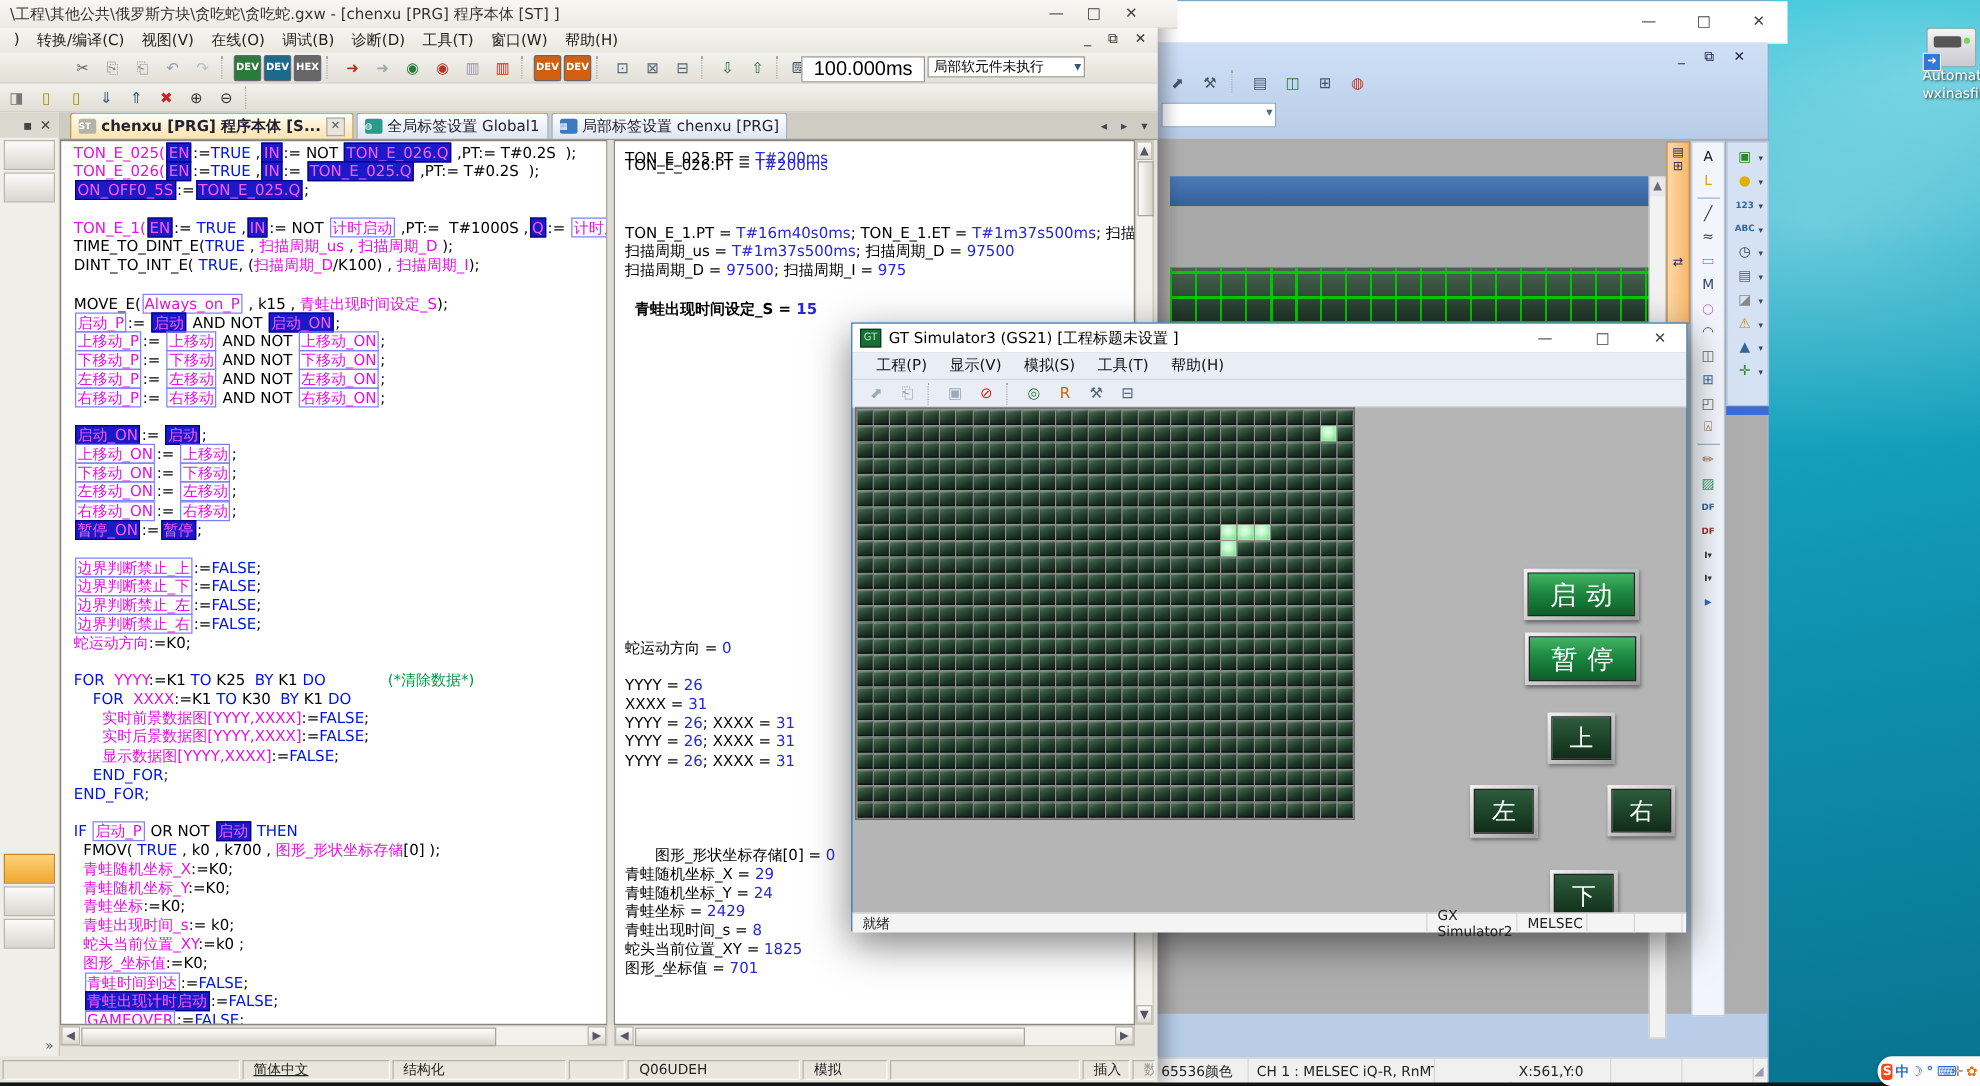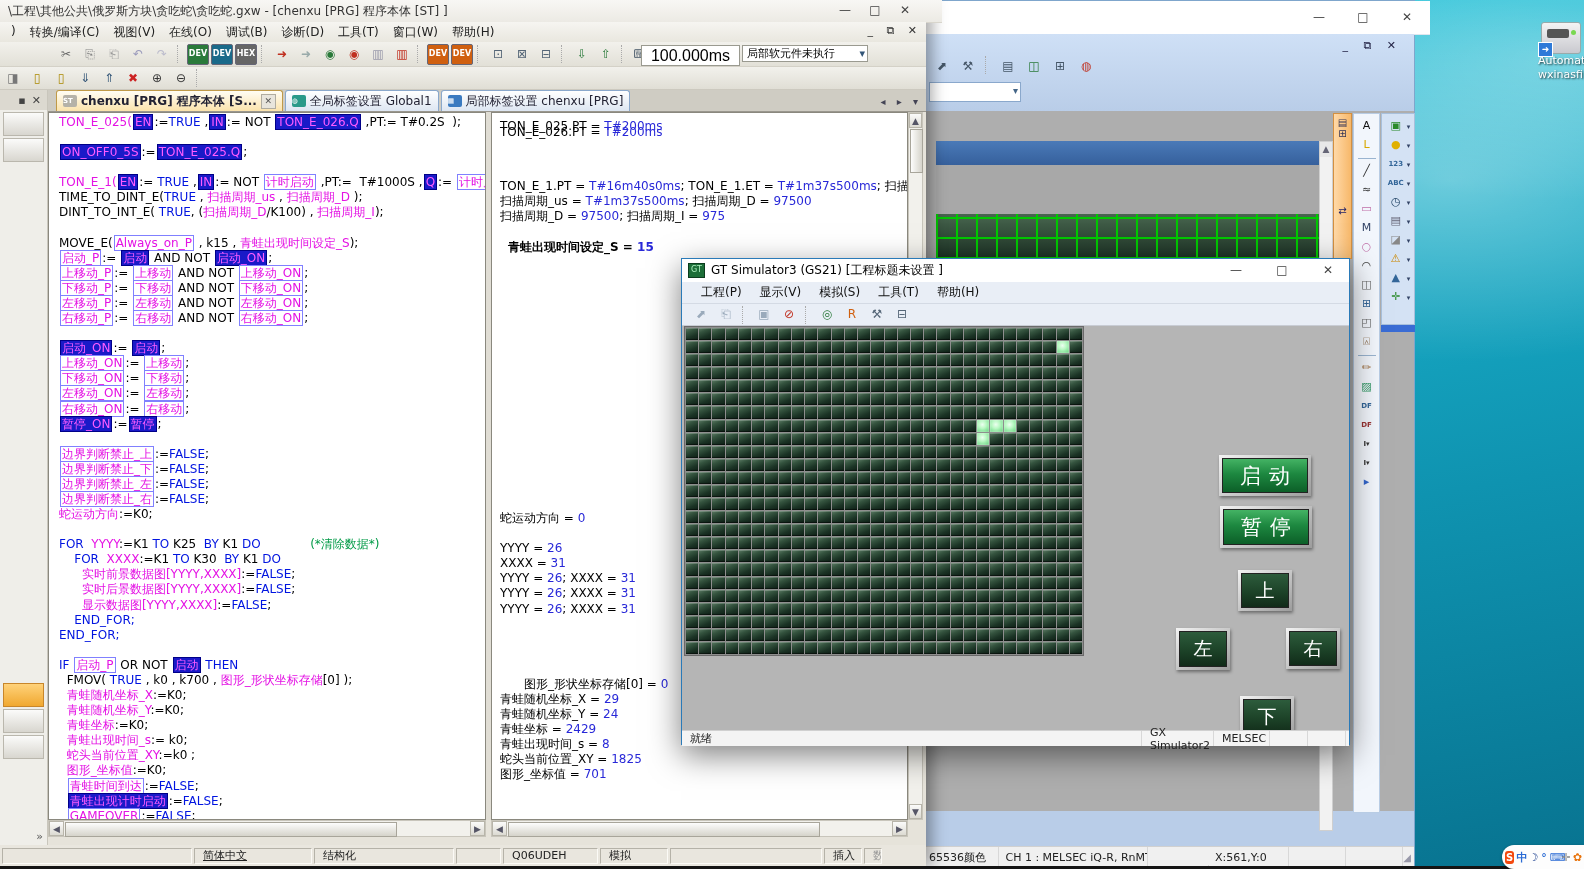--- a/index.html
+++ b/index.html
@@ -364,20 +364,21 @@
       <div style="position:absolute;bottom:84px;left:0;right:0">
         <div class="dockbar orange"></div>
         <div class="dockbar"></div>
         <div class="dockbar"></div>
       </div>
       <div id="dock-foot">»</div>
     </div>
 
     <div id="pane-left" class="abs">
         <div class="cl" style="top: 2px;"><span class="sg m">TON_E_025(</span><span class="sg h">EN</span><span class="sg p">:=</span><span class="sg k">TRUE</span><span class="sg p"> ,</span><span class="sg h">IN</span><span class="sg p">:= </span><span class="sg p">NOT </span><span class="sg h">TON_E_026.Q</span><span class="sg p"> ,PT:= T#0.2S  );</span></div>
+        <div class="cl" style="top: 17.08px;"><span class="sg m">TON_E_026(</span><span class="sg h">EN</span><span class="sg p">:=</span><span class="sg k">TRUE</span><span class="sg p"> ,</span><span class="sg h">IN</span><span class="sg p">:= </span><span class="sg h">TON_E_025.Q</span><span class="sg p"> ,PT:= T#0.2S  );</span></div>
         <div class="cl" style="top: 32.16px;"><span class="sg h">ON_OFF0_5S</span><span class="sg p">:=</span><span class="sg h">TON_E_025.Q</span><span class="sg p">;</span></div>
         <div class="cl" style="top: 47.24px;"></div>
         <div class="cl" style="top: 62.32px;"><span class="sg m">TON_E_1(</span><span class="sg h">EN</span><span class="sg p">:= </span><span class="sg k">TRUE</span><span class="sg p"> ,</span><span class="sg h">IN</span><span class="sg p">:= </span><span class="sg p">NOT </span><span class="sg v">计时启动</span><span class="sg p"> ,PT:=  T#1000S ,</span><span class="sg h">Q</span><span class="sg p">:= </span><span class="sg v">计时启动</span></div>
         <div class="cl" style="top: 77.4px;"><span class="sg p">TIME_TO_DINT_E(</span><span class="sg k">TRUE</span><span class="sg p"> , </span><span class="sg m">扫描周期_us</span><span class="sg p"> , </span><span class="sg m">扫描周期_D</span><span class="sg p"> );</span></div>
         <div class="cl" style="top: 92.48px;"><span class="sg p">DINT_TO_INT_E( </span><span class="sg k">TRUE</span><span class="sg p">, (</span><span class="sg m">扫描周期_D</span><span class="sg p">/K100) , </span><span class="sg m">扫描周期_I</span><span class="sg p">);</span></div>
         <div class="cl" style="top: 107.56px;"></div>
         <div class="cl" style="top: 122.64px;"><span class="sg p">MOVE_E(</span><span class="sg v">Always_on_P</span><span class="sg p"> , k15 , </span><span class="sg m">青蛙出现时间设定_S</span><span class="sg p">);</span></div>
         <div class="cl" style="top: 137.72px;"><span class="sg v">启动_P</span><span class="sg p">:= </span><span class="sg h">启动</span><span class="sg p"> AND NOT </span><span class="sg h">启动_ON</span><span class="sg p">;</span></div>
         <div class="cl" style="top: 152.8px;"><span class="sg v">上移动_P</span><span class="sg p">:= </span><span class="sg v">上移动</span><span class="sg p"> AND NOT </span><span class="sg v">上移动_ON</span><span class="sg p">;</span></div>
         <div class="cl" style="top: 167.88px;"><span class="sg v">下移动_P</span><span class="sg p">:= </span><span class="sg v">下移动</span><span class="sg p"> AND NOT </span><span class="sg v">下移动_ON</span><span class="sg p">;</span></div>
@@ -454,21 +455,21 @@
       <div class="hs-arrow" style="left:0">◀</div>
       <div class="hs-thumb" style="left:16px;width:310px"></div>
       <div class="hs-arrow" style="right:0">▶</div>
     </div>
 
     <div id="gx-status" class="abs">
         <div class="cell" style="width: 190px;"></div>
         <div class="cell" style="width: 118px; text-decoration: underline;">简体中文</div>
         <div class="cell" style="width: 140px;">结构化</div>
         <div class="cell" style="width: 45px;"></div>
-        <div class="cell" style="width: 95px;">Q06UDEH</div>
+        <div class="cell" style="width: 138px;">Q06UDEH</div>
         <div class="cell" style="width: 68px;">模拟</div>
         <div class="cell" style="width: 152px;"></div>
         <div class="cell" style="width: 38px;">插入</div>
         <div class="cell" style="width: 18px; color: rgb(153, 153, 153);">数</div>
       </div>
   </div>
 
   <div id="sim" class="abs">
     <div id="sim-title" class="abs">
       <span class="appico">GT</span>

